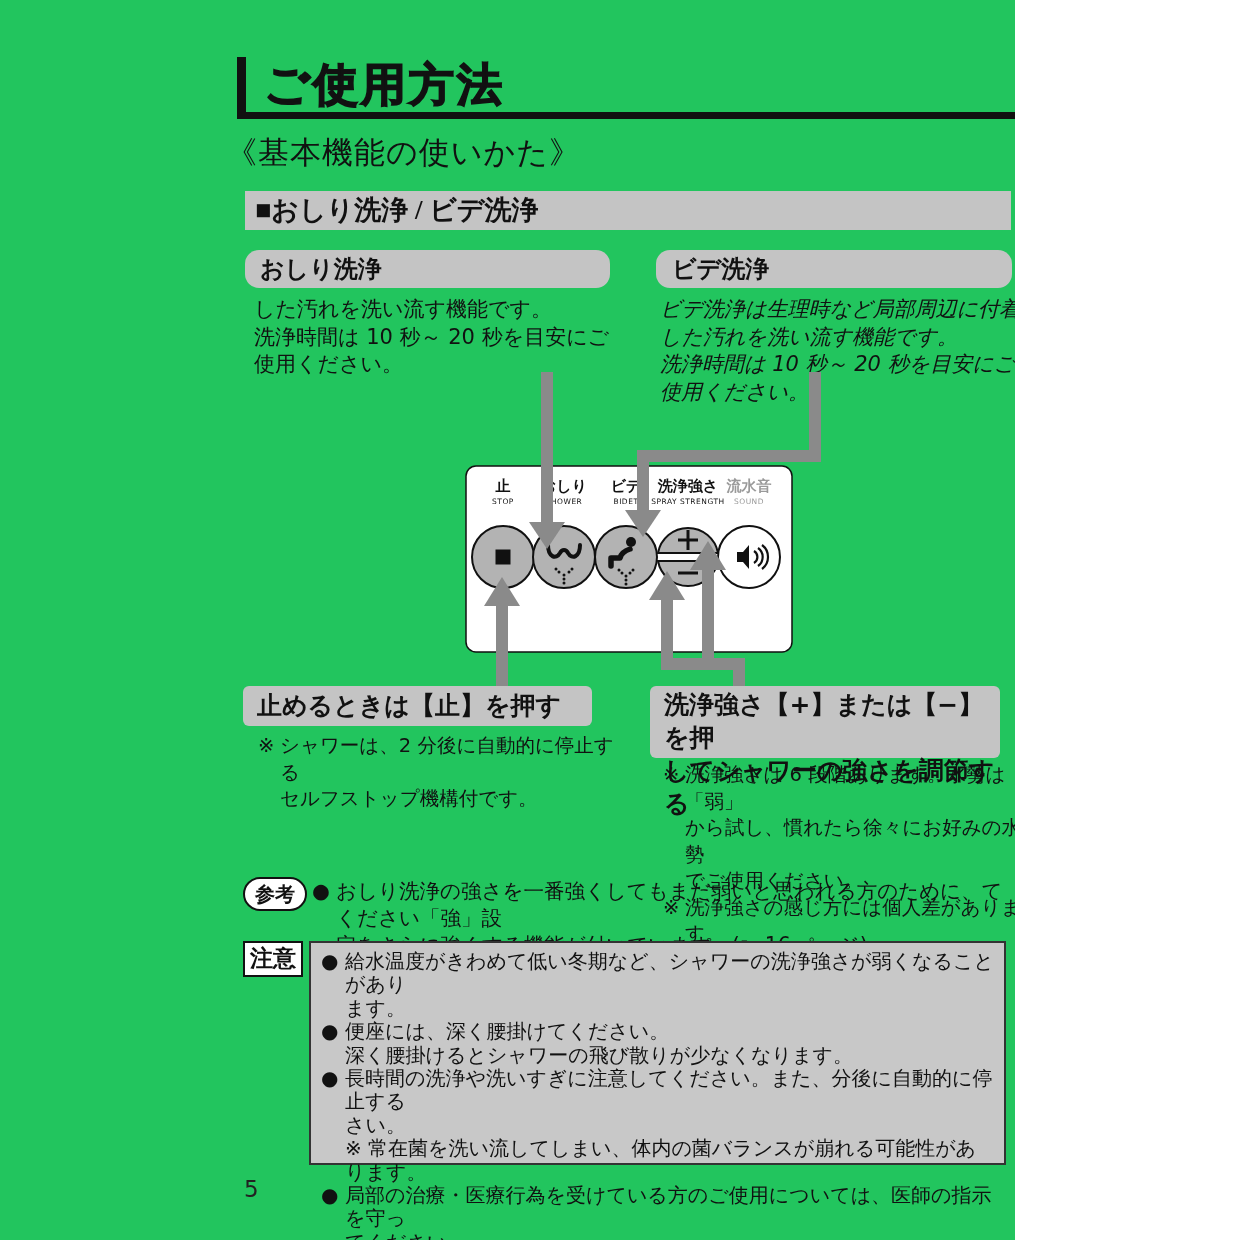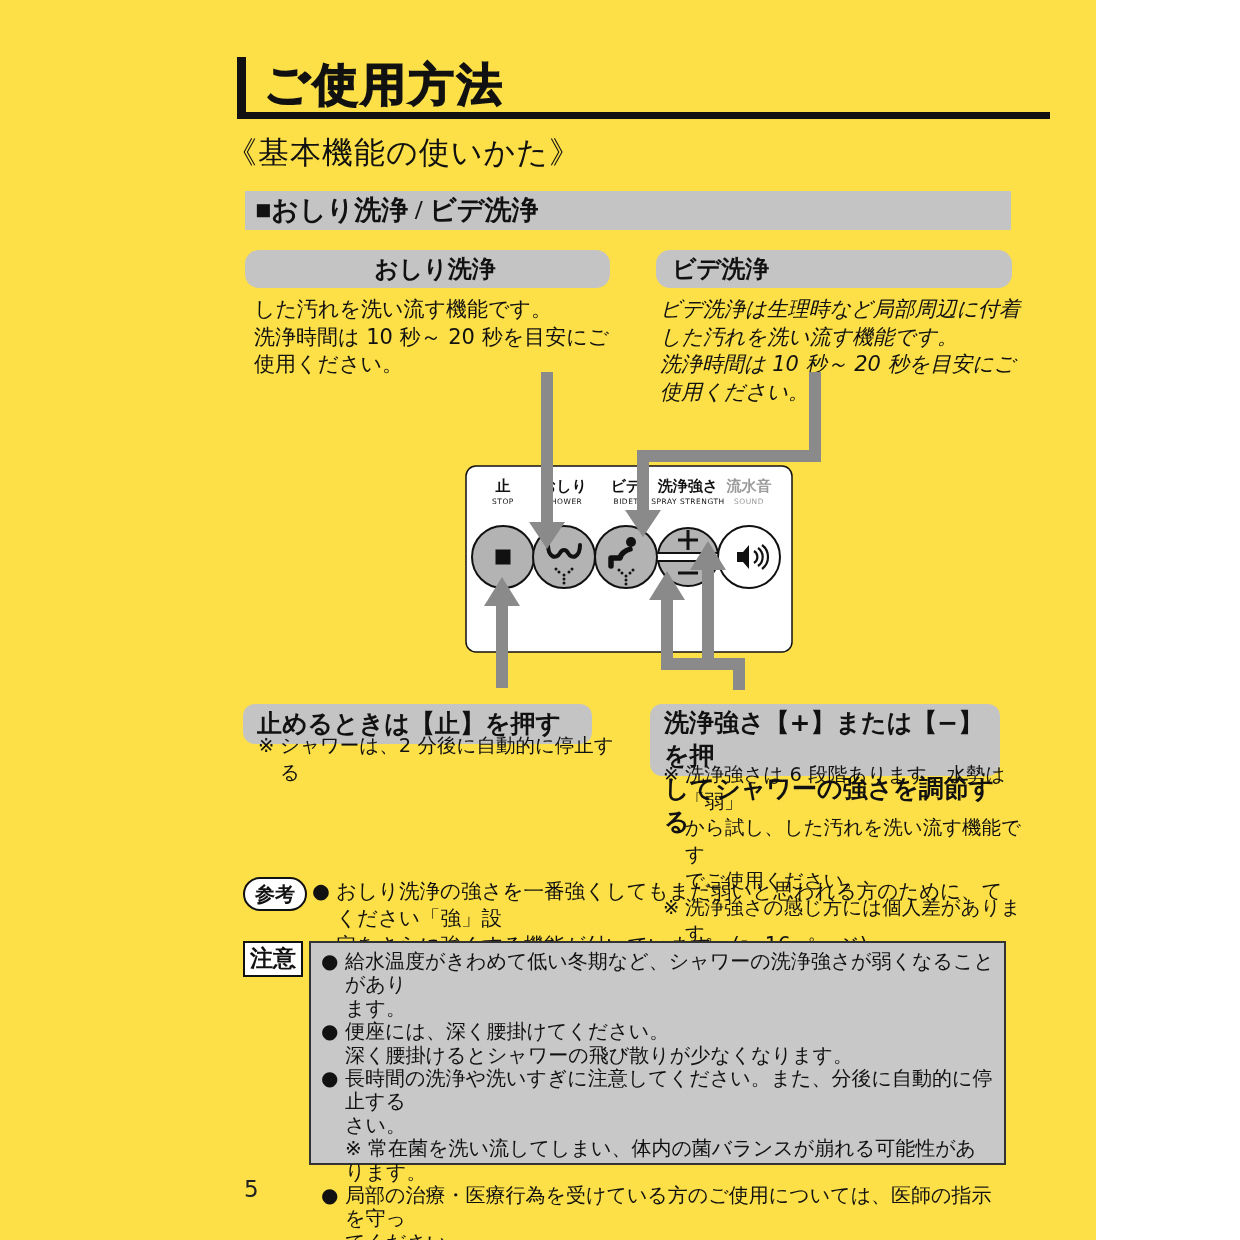--- a/index.html
+++ b/index.html
@@ -1,32 +1,32 @@
 <!DOCTYPE html>
 <html><head>
 <meta charset="utf-8">
 <style>
   html,body { margin:0; padding:0; background:#fff; }
-  .page { position:relative; width:1096px; height:1240px; background:#fde047;
+  .page { position:relative; width:1015px; height:1240px; background:#22c55e;
           font-family:"DejaVu Sans","Liberation Sans",sans-serif; color:#111; overflow:hidden; }
   .abs { position:absolute; }
 
   .title { font-size:45px; font-weight:bold; letter-spacing:3px; -webkit-text-stroke:1.6px #111; }
   .bar   { background:#111; }
 
   .subtitle { font-size:31px; font-weight:normal; letter-spacing:1px; }
 
   .secbar { background:#c4c4c4; font-size:27px; font-weight:bold; line-height:39px; padding-left:10px; }
 
   .pill { background:#c4c4c4; border-radius:14px; font-size:24px; font-weight:bold;
           line-height:38px; padding-left:15px; }
 
   .body-text  { font-size:21px; line-height:27.5px; }
 
-  .instr { background:#c4c4c4; border-radius:12px; font-weight:bold; font-size:25px;margin-top:18px; }
+  .instr { background:#c4c4c4; border-radius:6px; font-weight:bold; font-size:25px; }
   .instr-line { padding-left:14px; }
 
   .note { font-size:19.5px; line-height:26.5px; }
   .nrow { display:flex; }
   .nmark { width:22px; flex:none; }
 
   .ref-label { border:2.5px solid #111; border-radius:17px; font-weight:bold; font-size:20px;
                text-align:center; background:#fff; box-sizing:border-box; }
   .ref-text { font-size:20.5px; line-height:27px; }
 
@@ -44,21 +44,21 @@
 <div class="page">
 
   <div class="abs bar" style="left:237px; top:57px; width:9px; height:62px;"></div>
   <div class="abs title" style="left:264px; top:55px;">ご使用方法</div>
   <div class="abs bar" style="left:237px; top:112px; width:813px; height:7px;"></div>
 
   <div class="abs subtitle" style="left:226px; top:132px;">《基本機能の使いかた》</div>
 
   <div class="abs secbar" style="left:245px; top:191px; width:756px; height:39px;font-family:Liberation Serif, serif;">■おしり洗浄 / ビデ洗浄</div>
 
-  <div class="abs pill" style="left:245px; top:250px; width:350px; height:38px;text-align:center;">おしり洗浄</div>
+  <div class="abs pill" style="left:245px; top:250px; width:350px; height:38px;">おしり洗浄</div>
   <div class="abs body-text" style="left:254px; top:296px; width:360px;">
     <div>した汚れを洗い流す機能です。</div>
     <div>洗浄時間は 10 秒～ 20 秒を目安にご</div>
     <div>使用ください。</div>
   </div>
 
   <div class="abs pill" style="left:656px; top:250px; width:340px; height:38px;padding-left:16px;">ビデ洗浄</div>
   <div class="abs body-text" style="left:660px; top:296px; width:360px;font-style:italic;">
     <div>ビデ洗浄は生理時など局部周辺に付着</div>
     <div>した汚れを洗い流す機能です。</div>
@@ -178,35 +178,36 @@
   <div class="abs instr" style="left:243px; top:686px; width:349px; height:40px; line-height:40px;">
     <div class="instr-line">止めるときは【止】を押す</div>
   </div>
   <div class="abs note" style="left:258px; top:733px; width:360px;">
     <div class="nrow">
       <span class="nmark">※</span>
       <span>シャワーは、2 分後に自動的に停止する</span>
     </div>
     <div class="nrow">
       <span class="nmark"></span>
+      <span>セルフストップ機構付です。</span>
     </div>
   </div>
 
   <div class="abs instr" style="left:650px; top:686px; width:350px; height:70px; padding-top:2px; line-height:33px;">
     <div class="instr-line">洗浄強さ【+】または【−】を押</div>
     <div class="instr-line">してシャワーの強さを調節する</div>
   </div>
   <div class="abs note" style="left:663px; top:762px; width:360px;">
     <div class="nrow">
       <span class="nmark">※</span>
       <span>洗浄強さは 6 段階あります。水勢は「弱」</span>
     </div>
     <div class="nrow">
       <span class="nmark"></span>
-      <span>から試し、した汚れを洗い流す機能です</span>
+      <span>から試し、慣れたら徐々にお好みの水勢</span>
     </div>
     <div class="nrow">
       <span class="nmark"></span>
       <span>でご使用ください。</span>
     </div>
     <div class="nrow">
       <span class="nmark">※</span>
       <span>洗浄強さの感じ方には個人差があります。</span>
     </div>
   </div>

